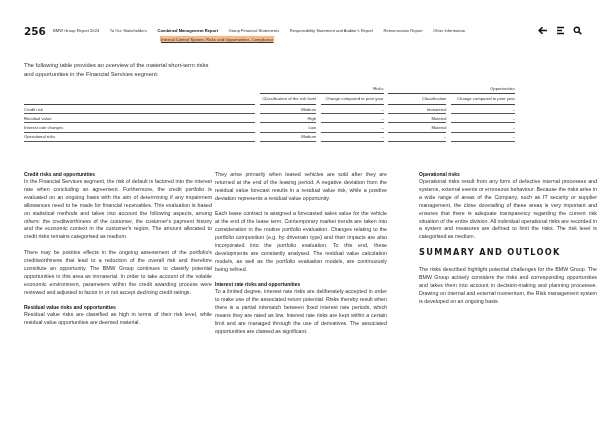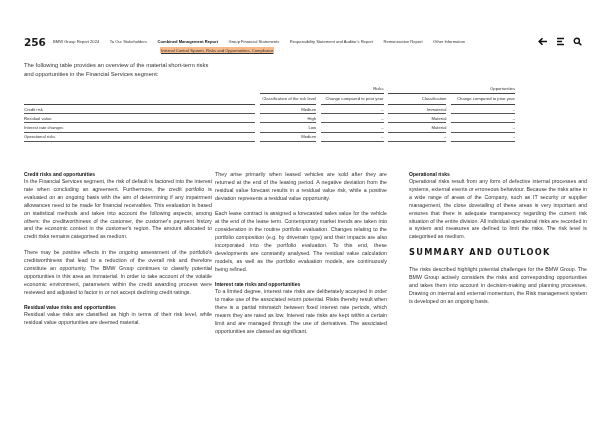--- a/index.html
+++ b/index.html
@@ -1,19 +1,19 @@
 <!DOCTYPE html>
 <html><head>
 <meta charset="utf-8">
 <style>
   * { box-sizing: border-box; margin: 0; padding: 0; }
   html, body { width: 600px; height: 424px; background: #ffffff; overflow: hidden; }
   body { font-family: "Liberation Sans", sans-serif; color: #262626; position: relative; }
 
-  .header { position: absolute; left: 0; top: 15px; width: 592px; height: 48px; }
+  .header { position: absolute; left: 0; top: 4px; width: 592px; height: 48px; }
   .page-num { position: absolute; left: 24px; top: 21px; font-size: 10.5px; font-weight: bold; color: #1a1a1a; font-family: "DejaVu Sans", sans-serif; }
   .nav { position: absolute; left: 53px; top: 24px; display: flex; font-size: 4.1px; color: #333; white-space: nowrap; }
   .nav-item { margin-right: 10.5px; cursor: pointer; }
   .nav-item.active { font-weight: bold; color: #111; }
   .subnav { position: absolute; left: 160px; top: 32px; font-size: 4.1px; background: #f6b98a; color: #333; padding: 0.5px 1px; text-decoration: underline; white-space: nowrap; }
   .icons { position: absolute; left: 538px; top: 21px; display: flex; gap: 7px; align-items: center; }
   .icon { width: 10px; height: 10px; display: flex; align-items: center; justify-content: center; cursor: pointer; }
 
   .intro { position: absolute; left: 24px; top: 61px; width: 190px; font-size: 5.8px; line-height: 8.6px; color: #333; }
 
@@ -24,21 +24,21 @@
   .row td { height: 9.2px; vertical-align: bottom; padding-bottom: 1.5px; border-bottom: 0.8px solid #555; }
   .row td.val { text-align: right; }
   .spacer { width: 4px; border-bottom: none !important; }
   .row:last-child td { border-bottom: 1.2px solid #555; }
 
   .col { position: absolute; font-size: 5.3px; line-height: 7.9px; color: #333; text-align: justify; }
   .col h4 { font-size: 5px; font-weight: bold; color: #111; line-height: 7px; }
   .col p { margin-bottom: 7.8px; }
   .col1 { left: 24px; top: 171px; width: 188px; }
   .col2 { left: 215px; top: 171px; width: 172px; }
-  .col3 { left: 409px; top: 171px; width: 178px; }
+  .col3 { left: 419px; top: 171px; width: 178px; }
   .section-title { font-size: 8.2px; font-weight: bold; letter-spacing: 1.3px; color: #1a1a1a; margin: 8px 0 9px 0; font-family: "DejaVu Sans", sans-serif; }
 </style>
 </head>
 <body>
 
 <div class="header">
   <div class="page-num">256</div>
   <div class="nav">
     <span class="nav-item">BMW Group Report 2024</span>
     <span class="nav-item">To Our Stakeholders</span>

